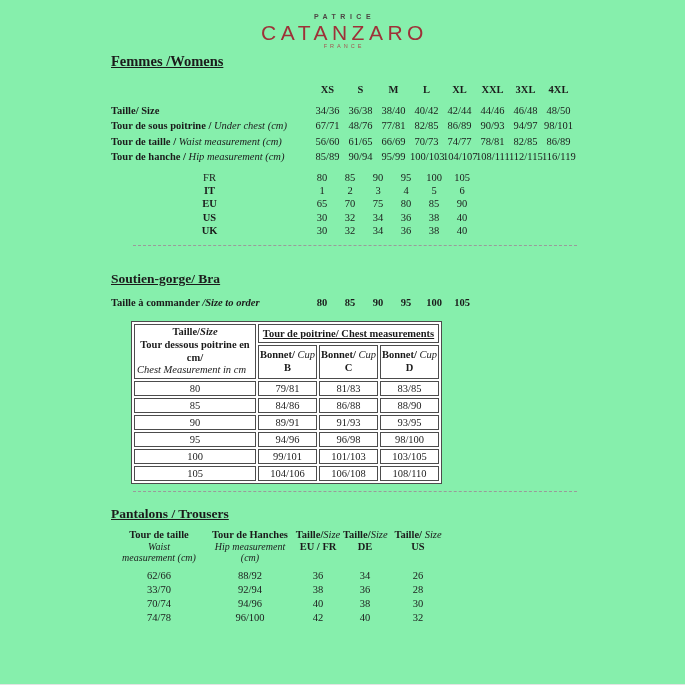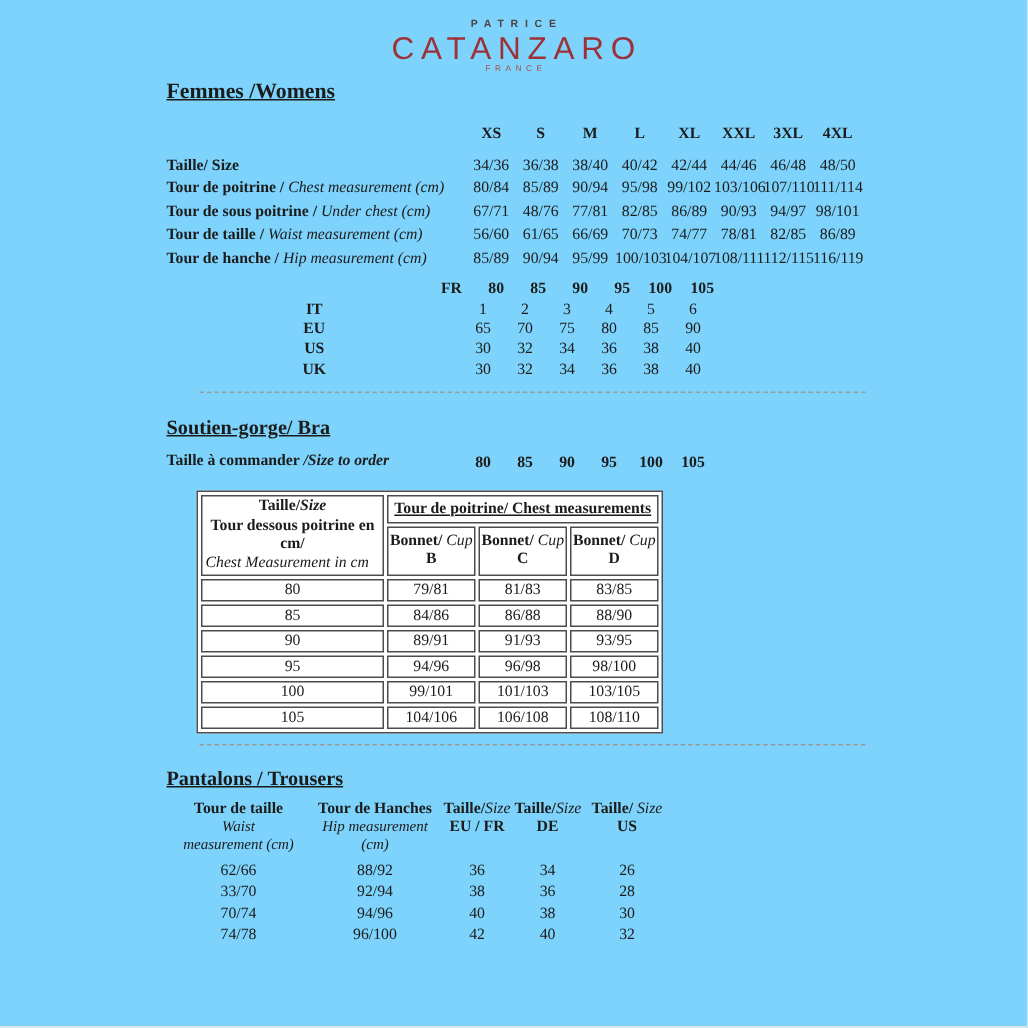--- a/index.html
+++ b/index.html
@@ -1,16 +1,16 @@
 <!DOCTYPE html>
 <html><head>
 <meta charset="utf-8">
 <style>
   html,body{margin:0;padding:0;background:#ffffff;}
-  .page{position:relative;width:685px;height:685px;background:#7dd3fc;overflow:hidden;
+  .page{position:relative;width:685px;height:685px;background:#86efac;overflow:hidden;
         font-family:"Liberation Serif","DejaVu Serif",serif;color:#1b1b1b;
         border-bottom:1px solid #e3e3e3;box-sizing:border-box;}
   
   .logo{text-align:center;padding-top:13px;line-height:1;}
   .logo-top{font-family:"Liberation Sans","DejaVu Sans",sans-serif;font-size:7px;font-weight:bold;
             letter-spacing:4.5px;color:#4e4444;margin-left:4px;}
   .logo-main{font-family:"Liberation Sans","DejaVu Sans",sans-serif;font-size:21px;
              letter-spacing:4.5px;color:#9e3138;margin:2px 0 1px 4px;}
   .logo-bottom{font-family:"Liberation Sans","DejaVu Sans",sans-serif;font-size:5.5px;
                letter-spacing:3px;color:#a5524f;margin-left:3px;}
@@ -30,27 +30,27 @@
   .tbl-women td{height:15.5px;}
   .tbl-women td.lbl{text-align:left;}
   .tbl-women td.val{text-align:center;white-space:nowrap;}
   
   .h-lingerie{margin-top:20px;}
   .tbl-lingerie{margin-top:6px;font-size:10.5px;table-layout:fixed;width:365px;}
   .tbl-lingerie col.c-lbl{width:197px;}
   .tbl-lingerie col.c-val{width:28px;}
   .tbl-lingerie td{height:13.4px;text-align:center;white-space:nowrap;}
   .tbl-lingerie td.lbl{font-weight:bold;}
-  .tbl-lingerie tr.first td{font-weight:bold;text-align:right;}
+  .tbl-lingerie tr.first td{font-weight:normal;}
   
   .dashed{border:0;border-top:1px dashed #9a9a9a;margin:0 0 0 22px;width:444px;}
   .sep1{margin-top:8px;}
   .sep2{margin-top:7px;}
   
-  .h-bra{margin-top:15px;}
+  .h-bra{margin-top:25px;}
   .tbl-bra{margin-top:7px;font-size:10.5px;table-layout:fixed;width:365px;}
   .tbl-bra col.c-lbl{width:197px;}
   .tbl-bra col.c-val{width:28px;}
   .tbl-bra td{text-align:center;white-space:nowrap;vertical-align:middle;}
   .tbl-bra td.lbl{text-align:left;line-height:1.15;}
   .tbl-bra tr.order td{height:17px;}
   .tbl-bra tr.order td.val{font-weight:bold;}
   .tbl-bra tr.under td{height:26px;}
   
   .tbl-cup{margin:10px 0 0 20px;border-collapse:separate;border-spacing:2px;
@@ -118,31 +118,20 @@
         <td class="val">34/36</td>
         <td class="val">36/38</td>
         <td class="val">38/40</td>
         <td class="val">40/42</td>
         <td class="val">42/44</td>
         <td class="val">44/46</td>
         <td class="val">46/48</td>
         <td class="val">48/50</td>
       </tr>
       <tr>
-        <td class="lbl"><b>Tour de poitrine / </b><i>Chest measurement (cm)</i></td>
-        <td class="val">80/84</td>
-        <td class="val">85/89</td>
-        <td class="val">90/94</td>
-        <td class="val">95/98</td>
-        <td class="val">99/102</td>
-        <td class="val">103/106</td>
-        <td class="val">107/110</td>
-        <td class="val">111/114</td>
-      </tr>
-      <tr>
         <td class="lbl"><b>Tour de sous poitrine / </b><i>Under chest (cm)</i></td>
         <td class="val">67/71</td>
         <td class="val">48/76</td>
         <td class="val">77/81</td>
         <td class="val">82/85</td>
         <td class="val">86/89</td>
         <td class="val">90/93</td>
         <td class="val">94/97</td>
         <td class="val">98/101</td>
       </tr>

